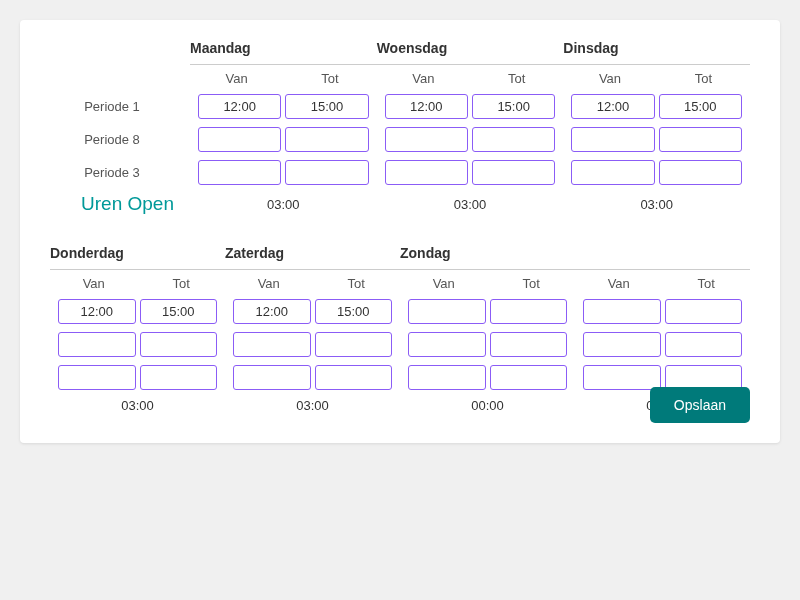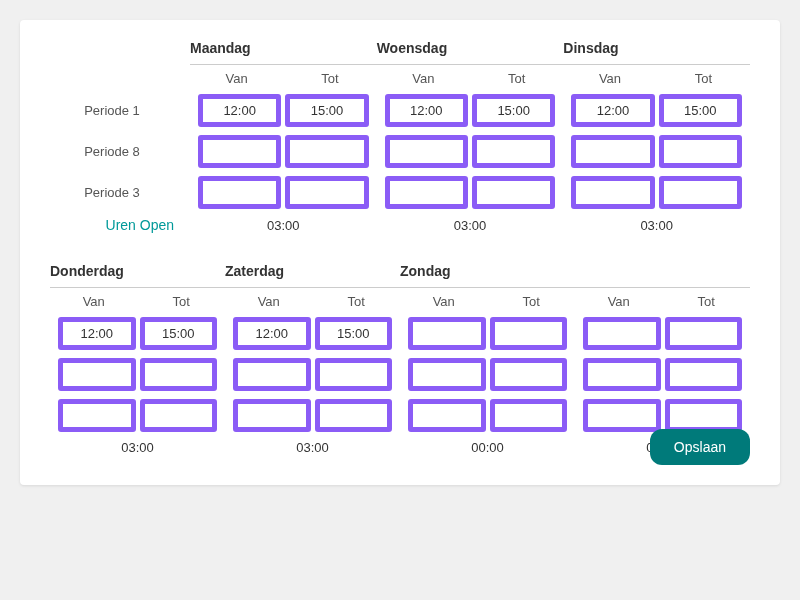--- a/index.html
+++ b/index.html
@@ -71,37 +71,37 @@
       text-align: center;
       padding-right: 16px;
     }
     .input-pair {
       display: grid;
       grid-template-columns: 1fr 1fr;
       gap: 4px;
       padding: 0 8px;
     }
     .time-input {
-      border: 5px solid #8b5cf6;
+      border: 1px solid #8b5cf6;
       border-radius: 3px;
       padding: 4px 4px;
       font-size: 13px;
       text-align: center;
       color: #333;
       width: 100%;
     }
 
     .uren-row {
       display: grid;
       grid-template-columns: 140px 1fr 1fr 1fr;
       align-items: center;
       margin-top: 6px;
     }
     .uren-label {
-      font-size: 14px;
+      font-size: 19px;
       color: #009999;
       text-align: right;
       padding-right: 16px;
     }
     .uren-value {
       text-align: center;
       font-size: 13px;
       color: #333;
     }
 
@@ -140,21 +140,21 @@
       color: #333;
     }
 
     .save-btn {
       position: absolute;
       bottom: 20px;
       right: 30px;
       background: #007a7a;
       color: #fff;
       border: none;
-      border-radius: 12px;
+      border-radius: 5px;
       padding: 10px 24px;
       font-size: 14px;
       cursor: pointer;
     }
   </style>
 </head>
 <body>
 
 <div class="card">
 

